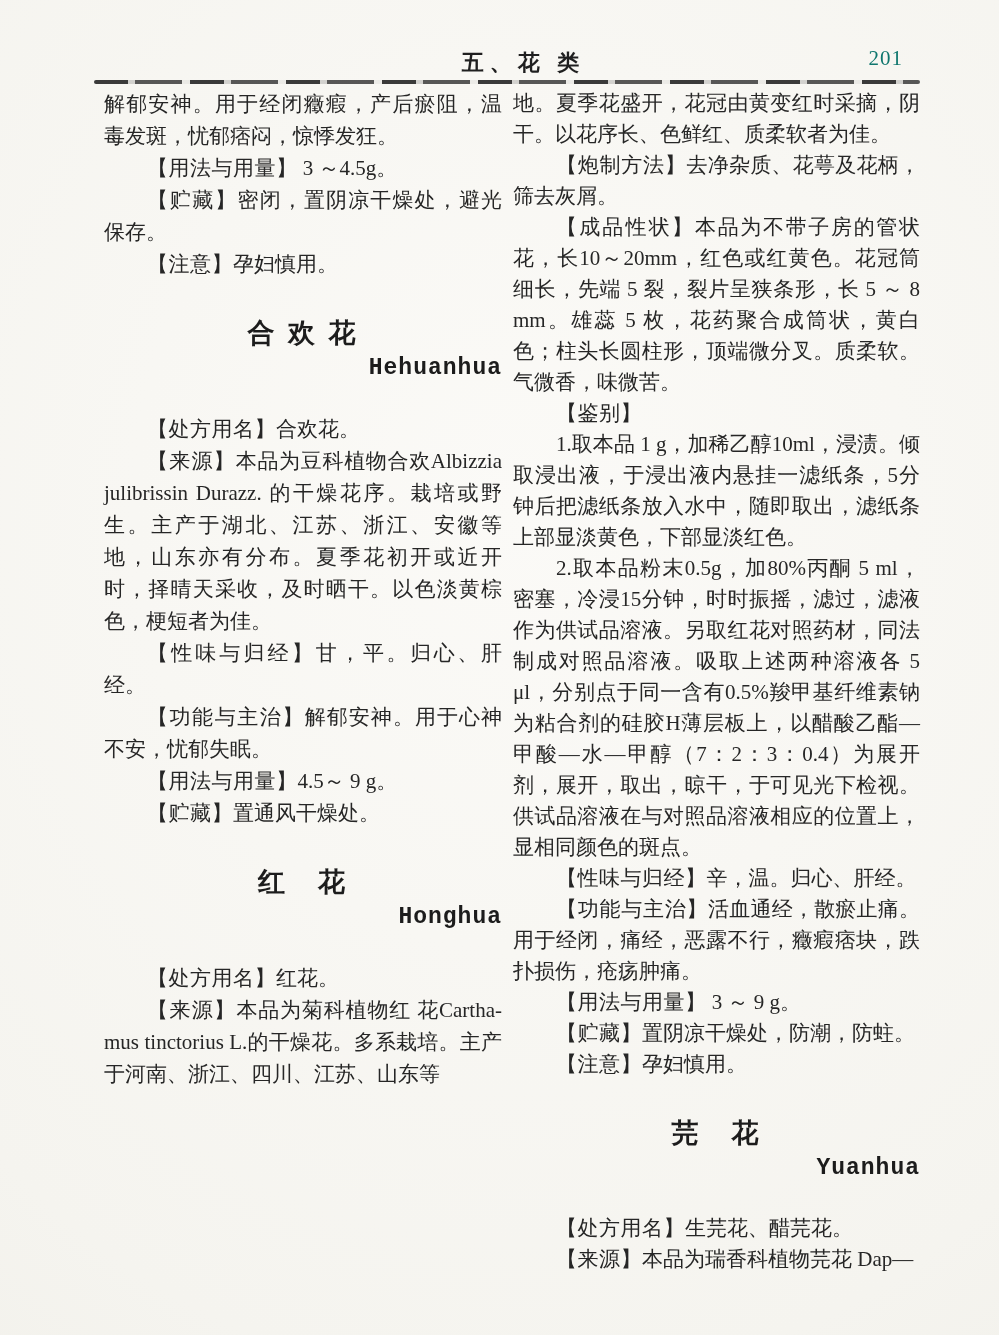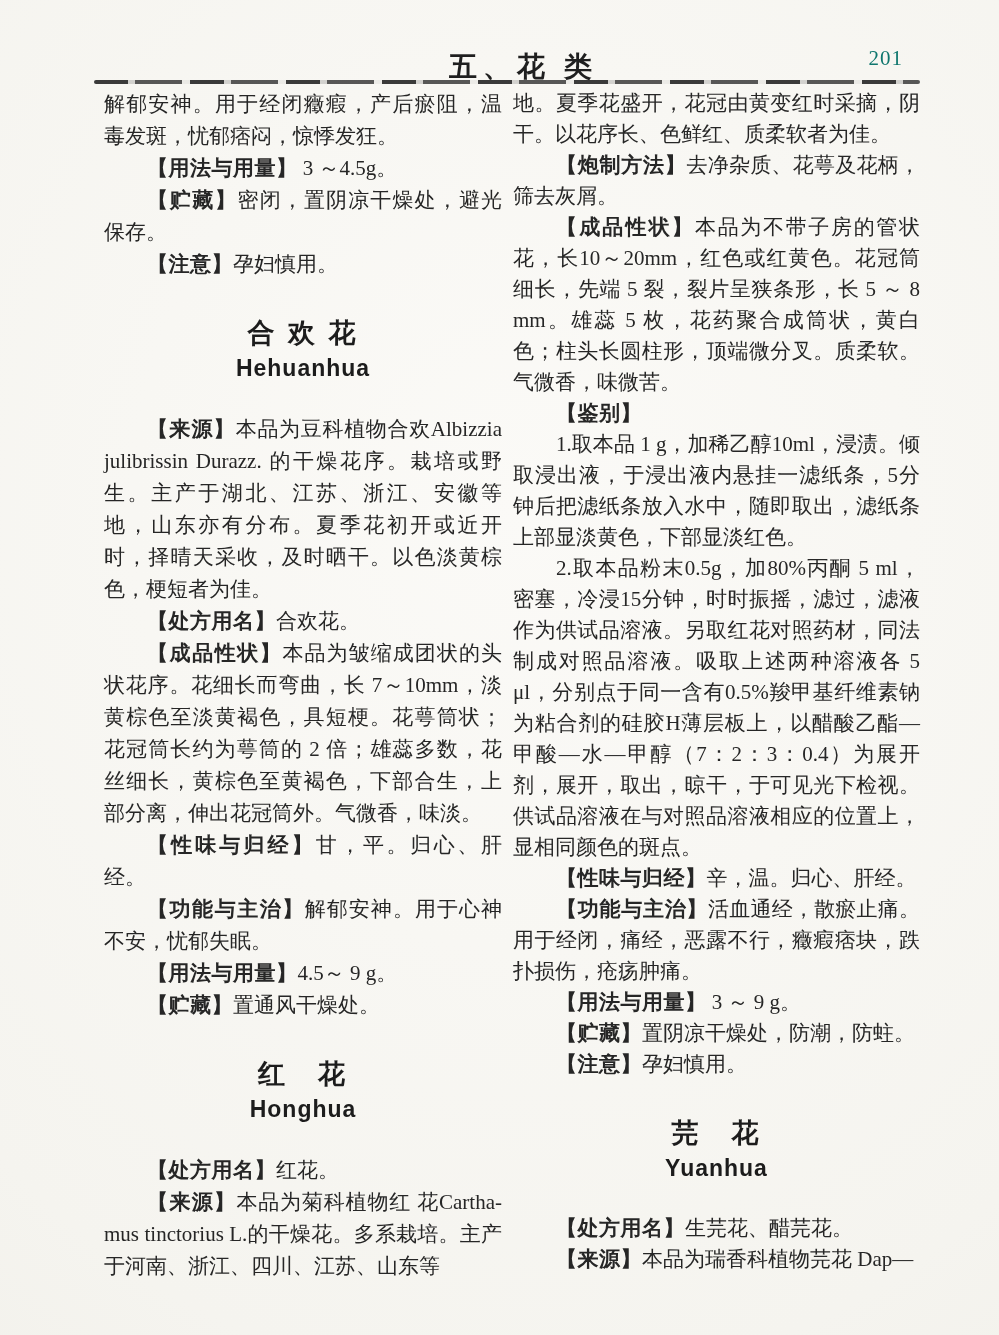--- a/index.html
+++ b/index.html
@@ -6,21 +6,21 @@
   body {
     width: 999px; height: 1335px;
     position: relative; overflow: hidden;
     background: radial-gradient(140% 120% at 52% 38%, #fbfaf7 0%, #f5f4ef 55%, #eceae3 100%);
     font-family: "Liberation Serif", "DejaVu Serif", serif;
     color: #262626;
   }
   .running-title {
     position: absolute; top: 48px; left: 0; width: 100%;
     text-align: center; padding-left: 48px; box-sizing: border-box;
-    font-size: 28px; font-weight: bold; letter-spacing: 6px; color: #1f1f1f;
+    font-size: 22px; font-weight: bold; letter-spacing: 6px; color: #1f1f1f;
   }
   .page-number {
     position: absolute; top: 46px; right: 96px;
     font-size: 21px; color: #0f766e; letter-spacing: 1px;
   }
   .header-rule {
     position: absolute; top: 80px; left: 94px; width: 826px; height: 4px;
     background: repeating-linear-gradient(90deg,
       rgba(42,42,42,0.92) 0px,  rgba(42,42,42,0.92) 34px,
       rgba(42,42,42,0.18) 34px, rgba(42,42,42,0.18) 41px,
@@ -31,51 +31,50 @@
   .col {
     position: absolute; top: 88px;
     font-size: 21px; text-align: justify; color: #262626;
   }
   .col-left  { left: 104px;  width: 398px; }
   .col-right { left: 513px; width: 407px; }
   .col-left  .block { line-height: 32px; }
   .col-right .block { line-height: 31px; }
   .para { text-indent: 2.05em; }
   .cont { text-indent: 0; }
-  .block b { font-weight: bold; letter-spacing: 0.5px; }
+  .block b { font-weight: normal; letter-spacing: 0.5px; }
   .title-cn {
     font-family: "Liberation Sans", "DejaVu Sans", sans-serif;
     font-weight: bold; font-size: 27px; color: #1c1c1c;
     text-align: center; text-indent: 0; letter-spacing: 3px;
     line-height: 34px !important; margin-top: 36px;
   }
   .title-py {
-    font-family: Liberation Sans, sans-serif;
+    font-family: Liberation Mono, monospace;
     font-weight: bold; font-size: 23px; color: #1c1c1c;
-    text-align: center; text-indent: 0; letter-spacing: 1px;
+    text-align: right; text-indent: 0; letter-spacing: 1px;
     line-height: 30px !important; margin-top: 3px; margin-bottom: 30px;
   }
 </style>
 </head>
 <body>
 
 <div class="page">
   <div class="running-title">五、花  类</div>
   <div class="page-number">201</div>
   <div class="header-rule"></div>
   <div class="col col-left">
       <div class="block cont">解郁安神。用于经闭癥瘕，产后瘀阻，温毒发斑，忧郁痞闷，惊悸发狂。</div>
       <div class="block para"><b>【用法与用量】</b> 3 ～4.5g。</div>
       <div class="block para"><b>【贮藏】</b>密闭，置阴凉干燥处，避光保存。</div>
       <div class="block para"><b>【注意】</b>孕妇慎用。</div>
       <div class="block title-cn">合 欢 花</div>
       <div class="block title-py">Hehuanhua</div>
+      <div class="block para"><b>【处方用名】</b>合欢花。</div>
       <div class="block para"><b>【来源】</b>本品为豆科植物合欢Albizzia julibrissin Durazz. 的干燥花序。栽培或野生。主产于湖北、江苏、浙江、安徽等地，山东亦有分布。夏季花初开或近开时，择晴天采收，及时晒干。以色淡黄棕色，梗短者为佳。</div>
-      <div class="block para"><b>【处方用名】</b>合欢花。</div>
-      <div class="block para"><b>【成品性状】</b>本品为皱缩成团状的头状花序。花细长而弯曲，长 7～10mm，淡黄棕色至淡黄褐色，具短梗。花萼筒状；花冠筒长约为萼筒的 2 倍；雄蕊多数，花丝细长，黄棕色至黄褐色，下部合生，上部分离，伸出花冠筒外。气微香，味淡。</div>
       <div class="block para"><b>【性味与归经】</b>甘，平。归心、肝经。</div>
       <div class="block para"><b>【功能与主治】</b>解郁安神。用于心神不安，忧郁失眠。</div>
       <div class="block para"><b>【用法与用量】</b>4.5～ 9 g。</div>
       <div class="block para"><b>【贮藏】</b>置通风干燥处。</div>
       <div class="block title-cn">红　花</div>
       <div class="block title-py">Honghua</div>
       <div class="block para"><b>【处方用名】</b>红花。</div>
       <div class="block para"><b>【来源】</b>本品为菊科植物红 花Cartha- mus tinctorius L.的干燥花。多系栽培。主产于河南、浙江、四川、江苏、山东等</div>
     </div>
   <div class="col col-right">

